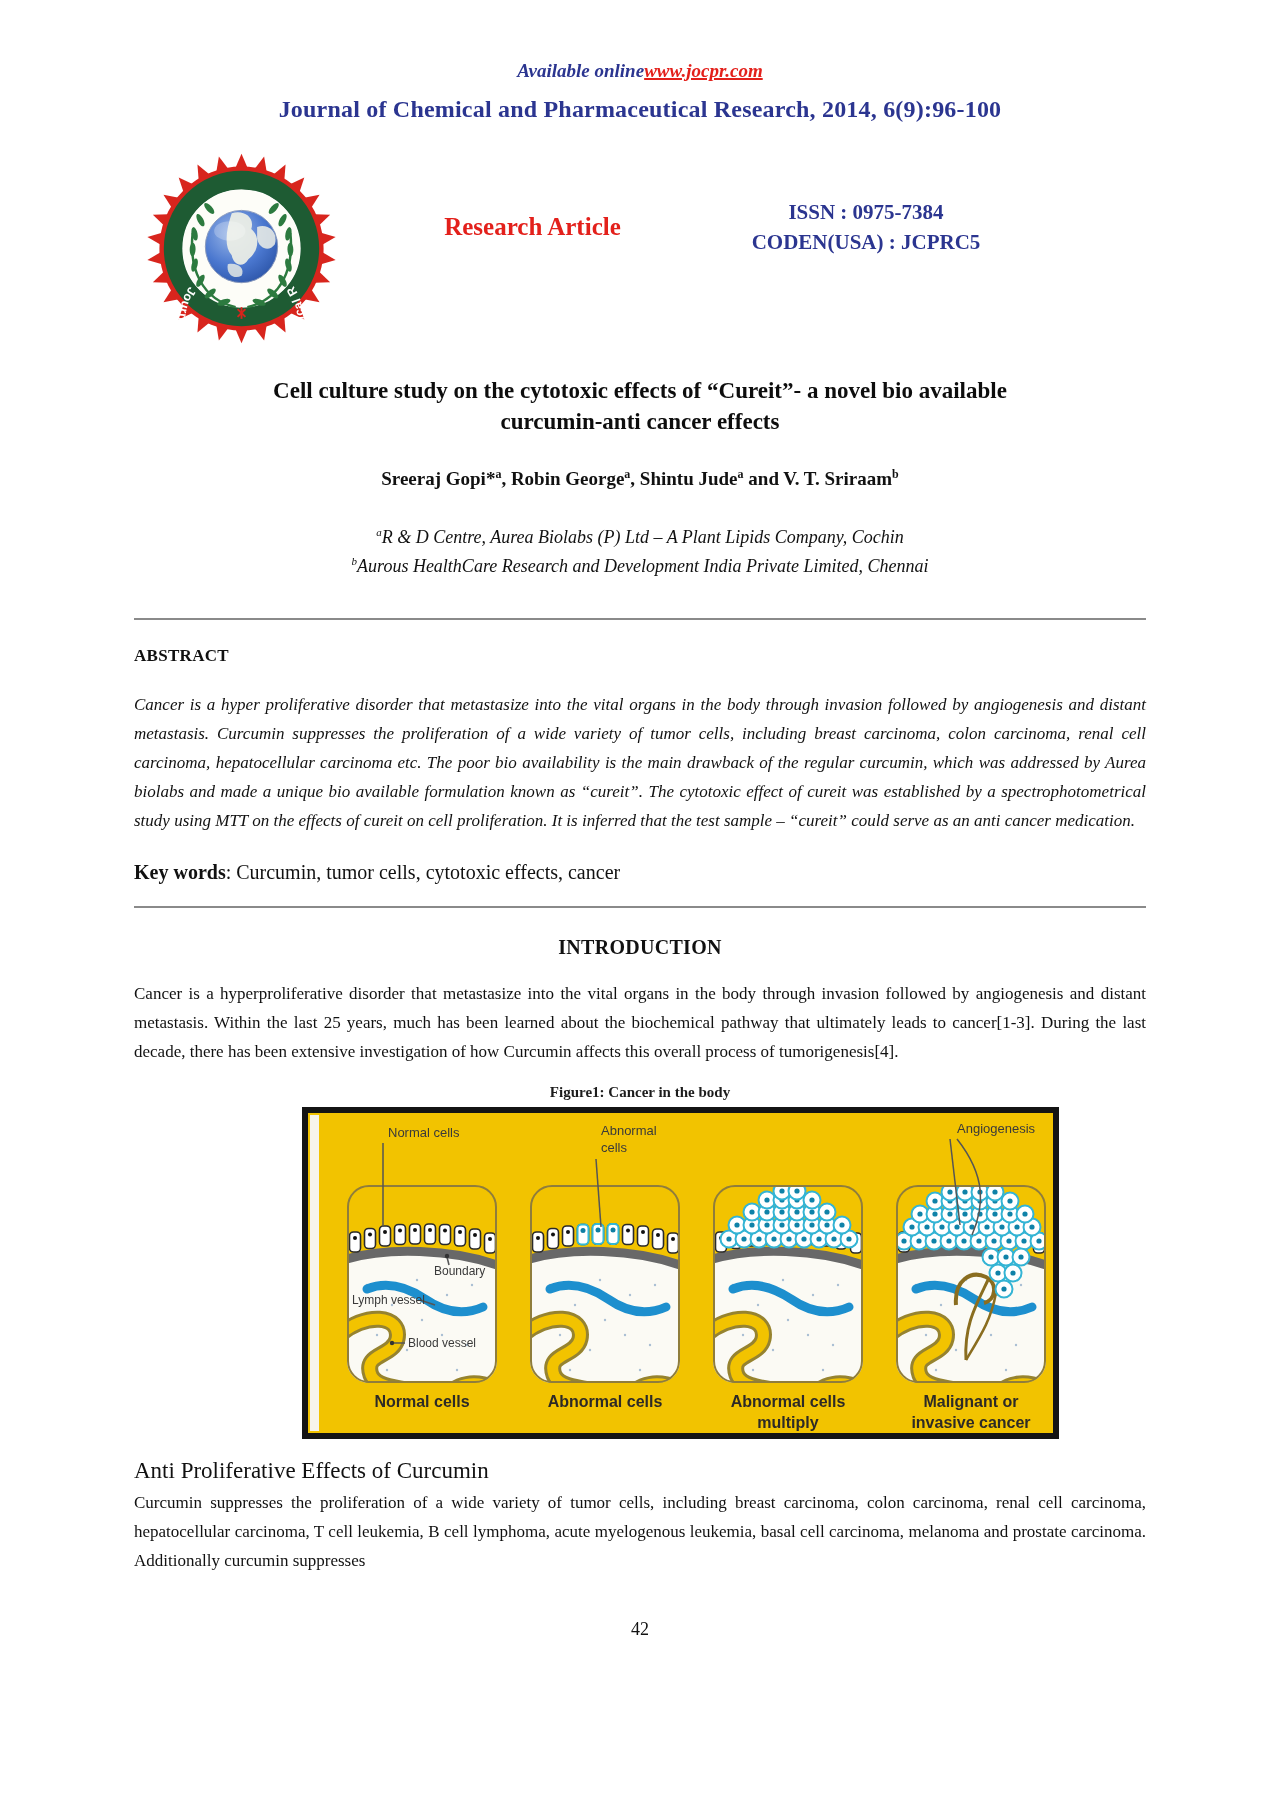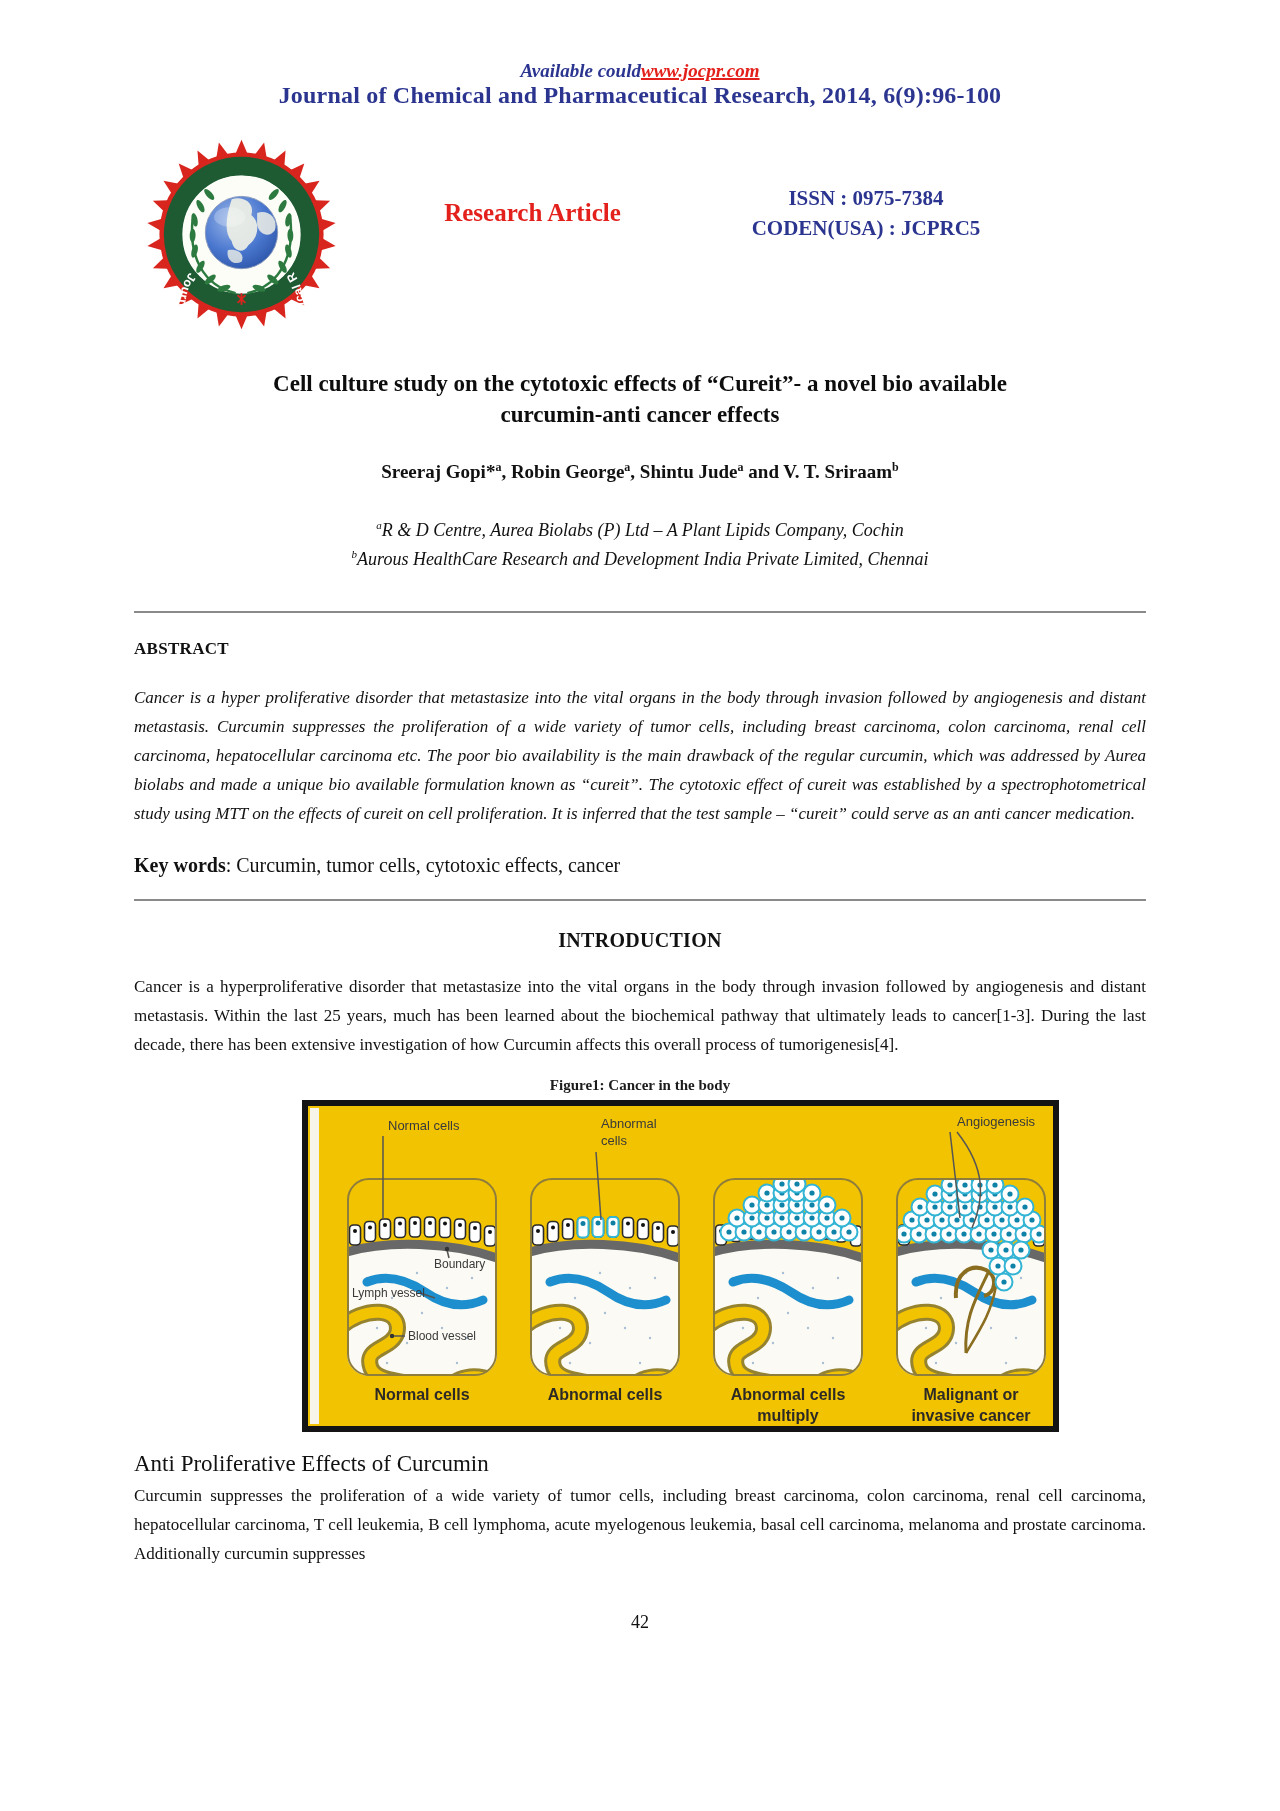--- a/index.html
+++ b/index.html
@@ -3,28 +3,28 @@
 <meta charset="utf-8">
 <style>
   html,body{margin:0;padding:0;}
   body{
     width:1280px;height:1811px;background:#ffffff;overflow:hidden;
     font-family:"Liberation Serif","DejaVu Serif",serif;color:#111;
   }
   .content{width:1012px;margin:0 auto;}
   .avail-line{padding-top:60px;text-align:center;font-size:19px;font-weight:bold;font-style:italic;color:#2b3590;}
   .avail-url{color:#e3201b;text-decoration:underline;text-decoration-thickness:2px;margin-left:0;cursor:pointer;}
-  .journal-line{text-align:center;font-size:24px;font-weight:bold;color:#2b3590;letter-spacing:.2px;}
+  .journal-line{margin-top:14px;text-align:center;font-size:24px;font-weight:bold;color:#2b3590;letter-spacing:.2px;}
   .masthead{display:flex;align-items:center;margin-top:18px;height:215px;}
   .logo-wrap{width:215px;height:215px;flex:none;}
   .mast-center{flex:1;text-align:center;transform:translateY(-22px);}
   .research-article{font-size:25px;font-weight:bold;color:#e3201b;}
   .issn-block{width:300px;margin-right:130px;text-align:center;transform:translateY(-22px);
     font-size:21px;font-weight:bold;color:#2b3590;line-height:30px;}
-  .paper-title{margin-top:26px;text-align:center;font-size:23px;font-weight:bold;line-height:31px;color:#0d0d0d;}
+  .paper-title{margin-top:19px;text-align:center;font-size:23px;font-weight:bold;line-height:31px;color:#0d0d0d;}
   .authors-line{margin-top:30px;text-align:center;font-size:19px;font-weight:bold;}
   .authors-line sup{font-size:12px;}
   .affiliations{margin-top:30px;text-align:center;font-style:italic;font-size:18px;line-height:24px;}
   .affiliations sup{font-size:11px;}
   .rule{height:2px;background:#8a8a8a;border:0;margin:40px 0 0 0;}
   .rule2{height:2px;background:#8a8a8a;border:0;margin:22px 0 0 0;}
   .abstract-heading{margin-top:26px;font-size:17px;font-weight:bold;letter-spacing:.3px;}
   .abstract-text{margin:24px 0 0 0;font-style:italic;font-size:17px;line-height:29px;text-align:justify;}
   .keywords{margin:26px 0 0 0;font-size:20px;}
   .intro-heading{margin-top:28px;text-align:center;font-size:20px;font-weight:bold;letter-spacing:.3px;}
@@ -38,21 +38,21 @@
   .fig-label-sm{font-family:"Liberation Sans","DejaVu Sans",sans-serif;font-size:12px;fill:#3a3a3a;}
   .fig-cap-b{font-family:"Liberation Sans","DejaVu Sans",sans-serif;font-size:16px;font-weight:bold;fill:#2d2a26;text-anchor:middle;}
   .ring-text{font-family:"Liberation Sans","DejaVu Sans",sans-serif;font-size:12.5px;font-weight:bold;fill:#ffffff;letter-spacing:.6px;}
 </style>
 </head>
 <body>
 
 <div class="content">
 
   <div class="avail-line">
-    <span>Available could</span><a class="avail-url">www.jocpr.com</a>
+    <span>Available online</span><a class="avail-url">www.jocpr.com</a>
   </div>
 
   <div class="journal-line">Journal of Chemical and Pharmaceutical Research, 2014, 6(9):96-100</div>
 
   <div class="masthead">
     <div class="logo-wrap">
       <svg width="215" height="215" viewBox="-110 -110 220 220">
         <g fill="#d8251d">
           <path d="M-9,-76 L9,-76 L0,-97 Z" transform="rotate(0)"></path>
           <path d="M-9,-76 L9,-76 L0,-97 Z" transform="rotate(13.8)"></path>

